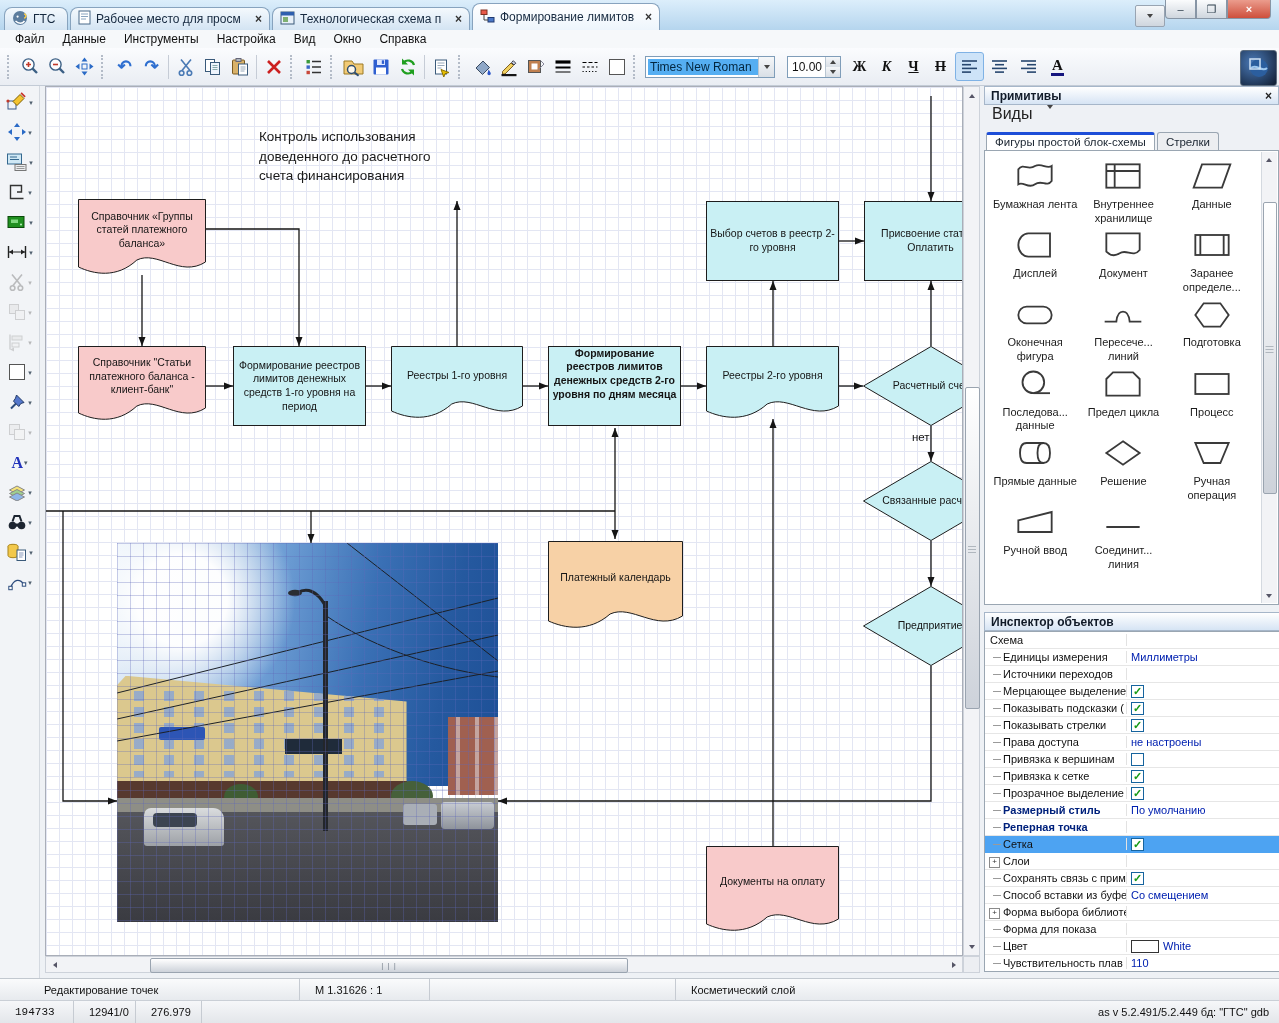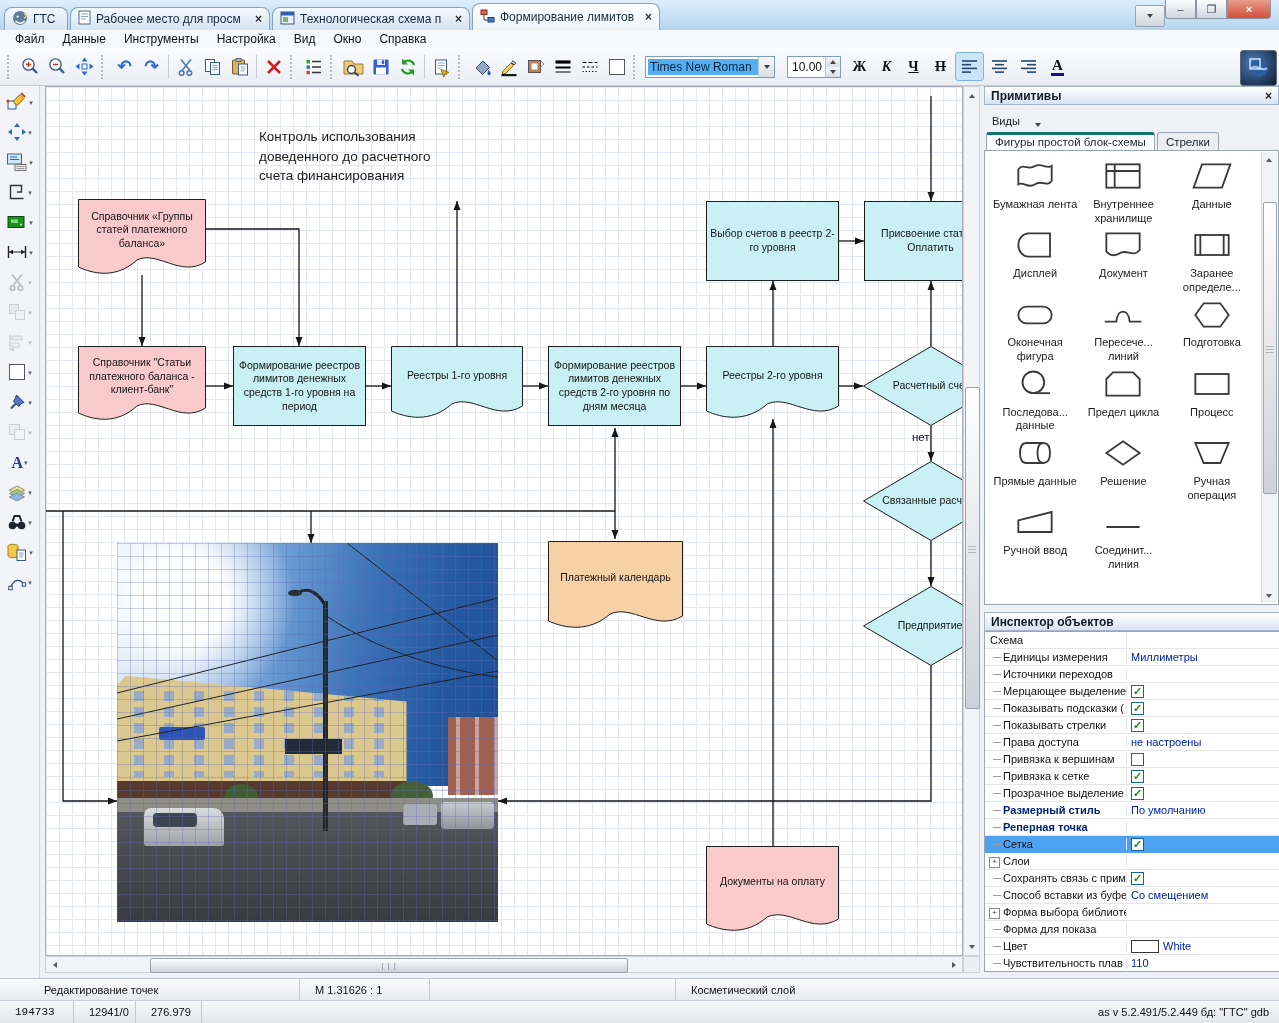--- a/index.html
+++ b/index.html
@@ -104,25 +104,25 @@
     display:flex;align-items:center;justify-content:center;color:#7c8691;font-size:8px;letter-spacing:1px}
   .tri-l{width:0;height:0;border-top:3px solid transparent;border-bottom:3px solid transparent;border-right:4px solid #556}
   .tri-r{width:0;height:0;border-top:3px solid transparent;border-bottom:3px solid transparent;border-left:4px solid #556}
   .tri-u2{width:0;height:0;border-left:3px solid transparent;border-right:3px solid transparent;border-bottom:4px solid #556}
   .tri-d2{width:0;height:0;border-left:3px solid transparent;border-right:3px solid transparent;border-top:4px solid #556}
   
   .panel-head{height:19px;background:linear-gradient(#ffffff,#d6e4f4);border:1px solid #a6b6c9;
     display:flex;align-items:center;padding:0 6px;font-weight:bold;font-size:12px;color:#101a28;box-sizing:border-box}
   .panel-head .px{margin-left:auto;font-weight:bold;font-size:12px;color:#222}
   #prim{left:984px;top:86px;width:295px;height:519px}
-  #prim-views{height:22px;display:flex;align-items:flex-end;padding-left:8px;font-size:11px;gap:15px;color:#222}
+  #prim-views{height:22px;display:flex;align-items:flex-start;padding-left:8px;font-size:16px;gap:15px;color:#222}
   #prim-tabs{display:flex;align-items:flex-end;height:23px;padding-left:2px;gap:2px}
   .ptab{font-size:11.5px;padding:3px 8px 2px;border:1px solid #9aa6b2;border-bottom:none;border-radius:3px 3px 0 0;
     background:#eceef1;color:#1a2430;white-space:nowrap}
-  .ptab.active{background:#fff;border-top:3px solid #0f766e;padding-top:1px}
+  .ptab.active{background:#fff;border-top:3px solid #1d4ed8;padding-top:1px}
   #shape-area{position:relative;height:455px;background:#fff;border:1px solid #9aa6b2;box-sizing:border-box;overflow:hidden}
   #shapes{display:grid;grid-template-columns:repeat(3,1fr);padding:10px 22px 6px 6px;row-gap:5px}
   .shp{display:flex;flex-direction:column;align-items:center;text-align:center;font-size:11px;color:#1c1c1c;line-height:1.25}
   .shp svg{width:46px;height:30px;margin-bottom:3px}
   .shp svg *{fill:none;stroke:#3a3a3a;stroke-width:1.1}
   .mini-sb{position:absolute;right:1px;top:1px;bottom:1px;width:15px;background:#f2f3f6;border-left:1px solid #d4d9e0}
   #insp{left:984px;top:612px;width:352px;height:360px}
   #irows{position:relative;background:#fff;border:1px solid #9aa6b2;box-sizing:border-box;height:341px;overflow:hidden}
   .irow{height:17px;display:flex;align-items:center;border-bottom:1px solid #e6e6e6;font-size:11px;position:relative;box-sizing:border-box}
   .ilabel{width:142px;flex:none;display:flex;align-items:center;padding-left:18px;box-sizing:border-box;
@@ -668,21 +668,21 @@
       <polygon points="727,332 723.5,341 730.5,341" fill="#151515"></polygon>
       <polygon points="71,714 62,710.5 62,717.5" fill="#151515"></polygon>
       <polygon points="265,456 261.5,447 268.5,447" fill="#151515"></polygon>
       <polygon points="569,341 565.5,350 572.5,350" fill="#151515"></polygon>
       <polygon points="569,452 565.5,443 572.5,443" fill="#151515"></polygon>
     </svg>
     <div class="nlabel" style="left: 32px; top: 112px; width: 128px; height: 62px;">Справочник «Группы статей платежного баланса»</div>
     <div class="nlabel" style="left: 32px; top: 259px; width: 128px; height: 61px;">Справочник "Статьи платежного баланса - клиент-банк"</div>
     <div class="nlabel" style="left: 187px; top: 259px; width: 133px; height: 80px;">Формирование реестров лимитов денежных средств 1-го уровня на период</div>
     <div class="nlabel" style="left: 345px; top: 259px; width: 132px; height: 59px;">Реестры 1-го уровня</div>
-    <div class="nlabel" style="left: 502px; top: 259px; width: 133px; height: 80px;">Формирование реестров лимитов денежных средств 2-го уровня по дням месяца</div>
+    <div class="nlabel" style="left: 502px; top: 247px; width: 133px; height: 80px; font-weight: bold;">Формирование реестров лимитов денежных средств 2-го уровня по дням месяца</div>
     <div class="nlabel" style="left: 660px; top: 259px; width: 133px; height: 59px;">Реестры 2-го уровня</div>
     <div class="nlabel" style="left: 817px; top: 259px; width: 136px; height: 80px;">Расчетный счет</div>
     <div class="nlabel" style="left: 660px; top: 114px; width: 133px; height: 80px;">Выбор счетов в реестр 2-го уровня</div>
     <div class="nlabel" style="left: 818px; top: 114px; width: 133px; height: 80px;">Присвоение статуса Оплатить</div>
     <div class="nlabel" style="left: 502px; top: 454px; width: 135px; height: 74px;">Платежный календарь</div>
     <div class="nlabel" style="left: 817px; top: 374px; width: 136px; height: 80px;">Связанные расчеты</div>
     <div class="nlabel" style="left: 817px; top: 499px; width: 136px; height: 80px;">Предприятие'</div>
     <div class="nlabel" style="left: 660px; top: 759px; width: 133px; height: 72px;">Документы на оплату</div>
   </div>
 

